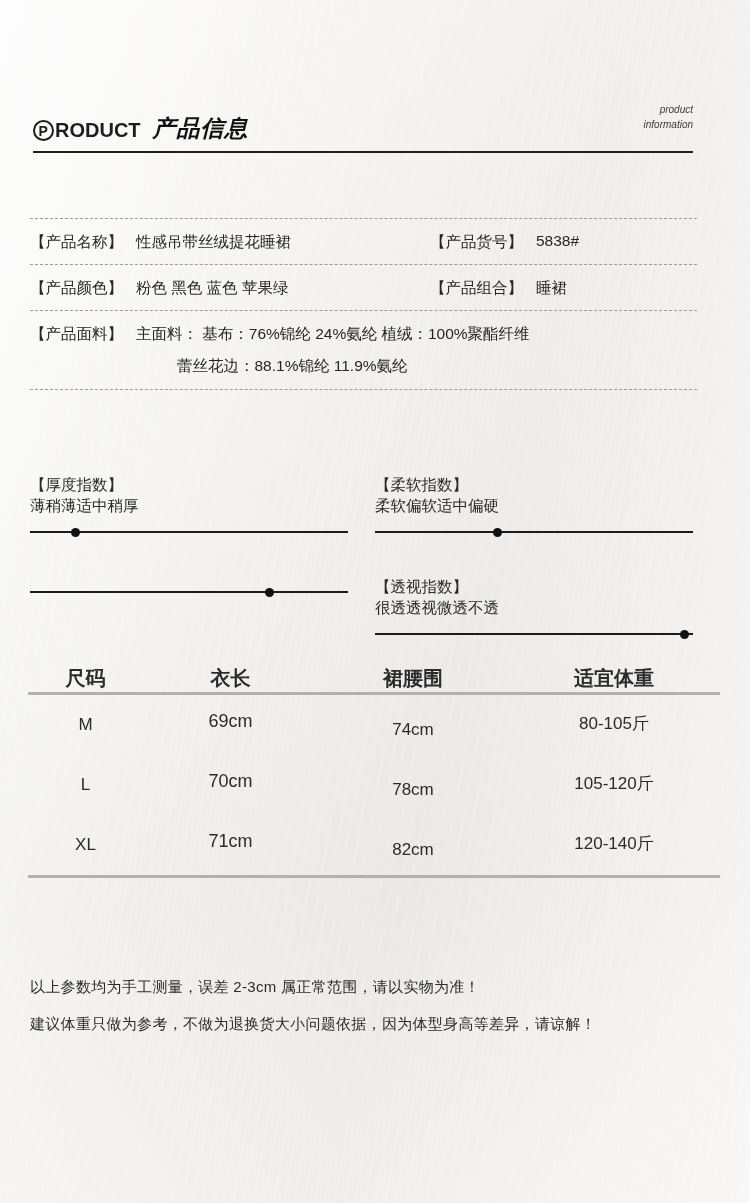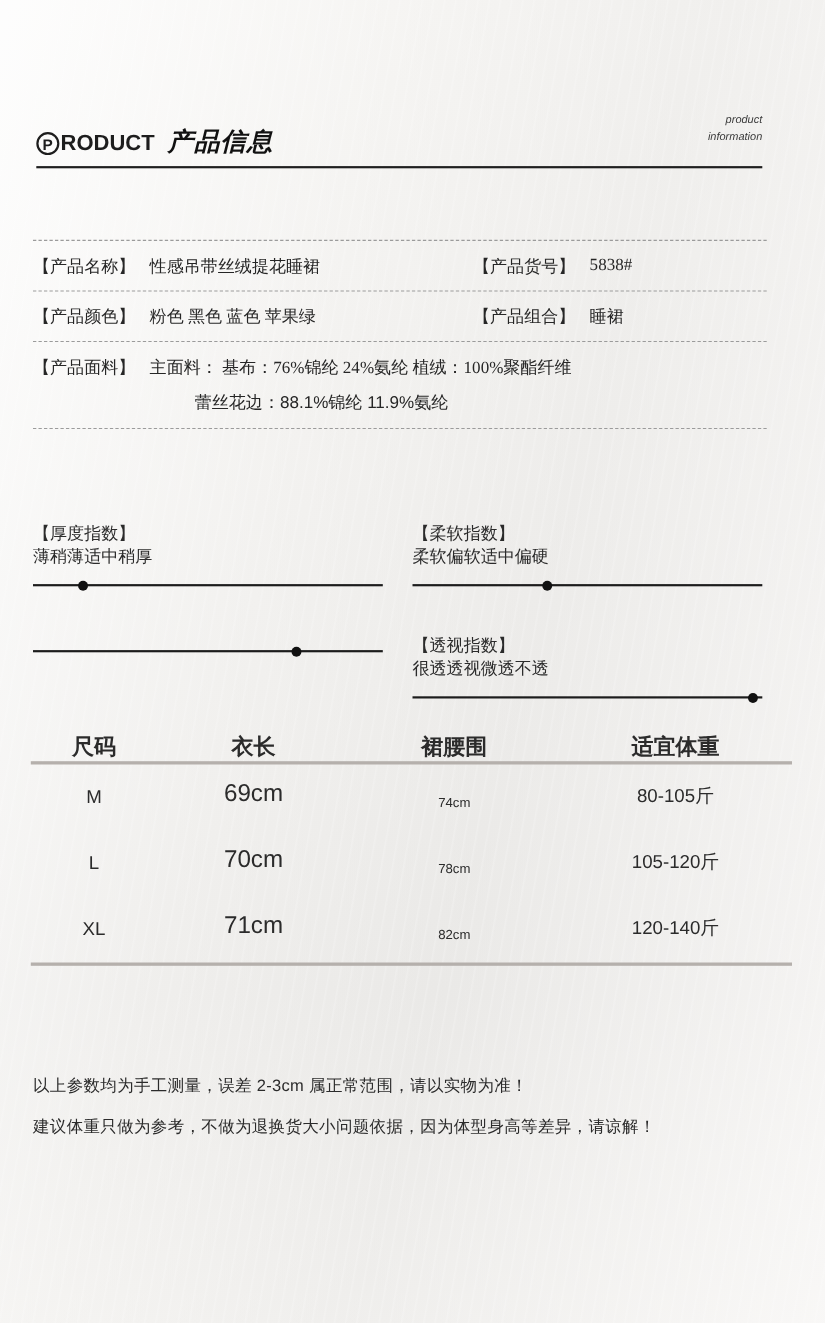--- a/index.html
+++ b/index.html
@@ -113,21 +113,20 @@
     color: #262626;
   }
   .dashed {
     border-top: 1px dashed #9b9b9b;
     height: 0;
   }
   .info-row {
     display: flex;
     align-items: flex-start;
     padding: 13px 0 11px 0;
-    font-family: Liberation Serif, serif;
   }
   .cell-left {
     width: 400px;
     display: flex;
     align-items: flex-start;
   }
   .cell-right {
     flex: 1;
     display: flex;
     align-items: flex-start;
@@ -221,22 +220,22 @@
     width: 692px;
   }
   .size-row {
     display: flex;
     align-items: center;
     height: 60px;
     font-size: 17px;
   }
   .size-row .col { text-align: center; }
   .size-row .v-size { font-size: 17px; }
-  .size-row .v-len { font-size: 22px; position: relative; top: -4px; }
-  .size-row .v-waist { font-size: 12px; position: relative; top: 5px; }
+  .size-row .v-len { font-size: 18px; position: relative; top: -4px; }
+  .size-row .v-waist { font-size: 17px; position: relative; top: 5px; }
   .size-row .v-weight { font-size: 17px; position: relative; top: -2px; }
 
   
   .tips {
     position: absolute;
     left: 30px;
     top: 978px;
     width: 680px;
     font-size: 15px;
     color: #2b2b2b;

